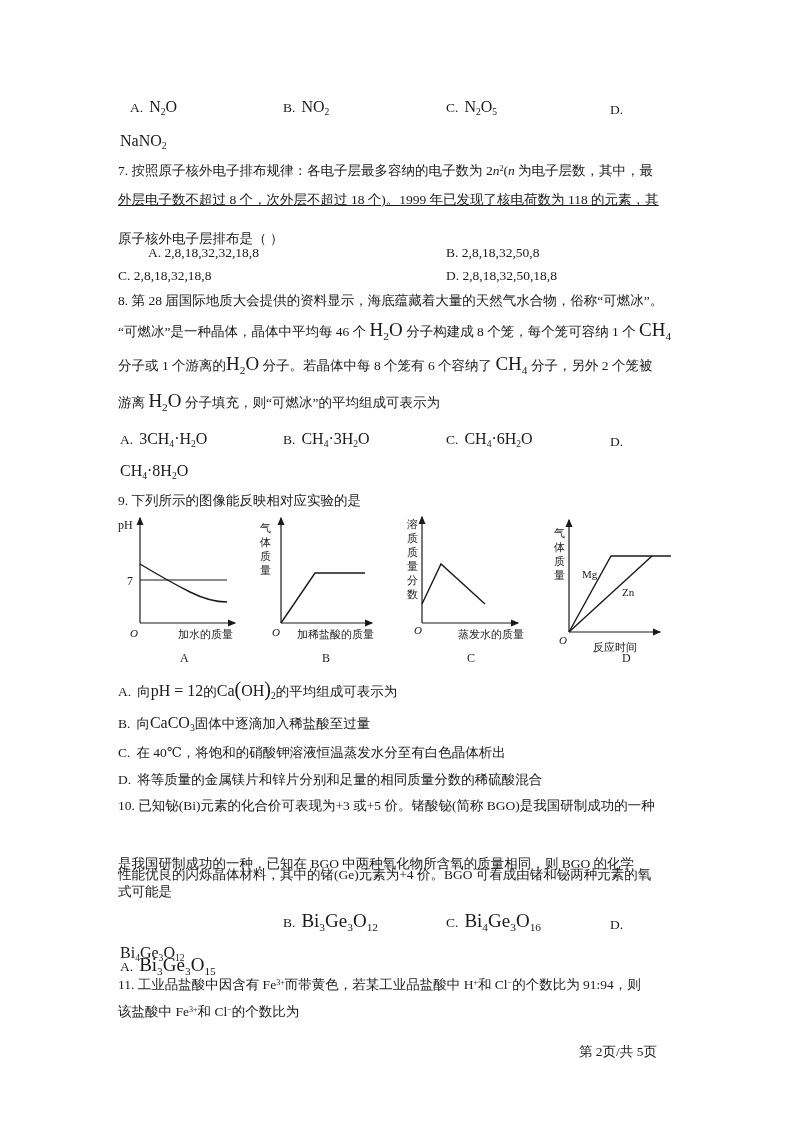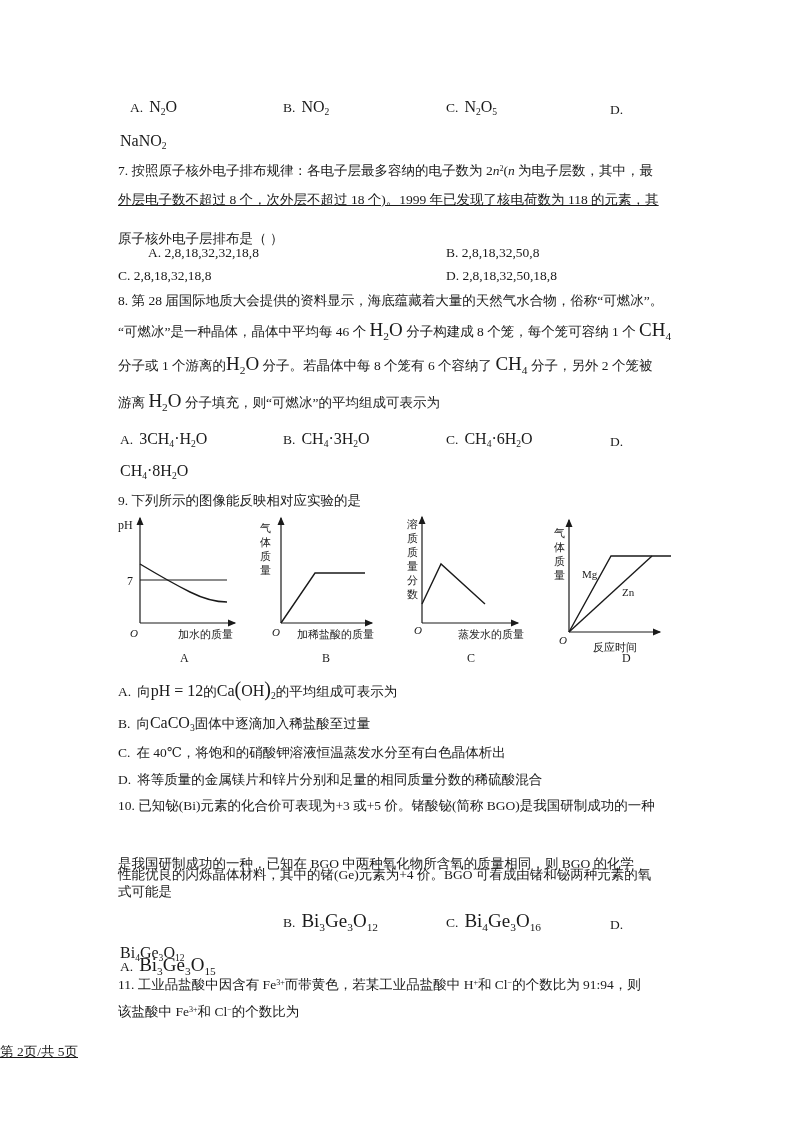--- a/index.html
+++ b/index.html
@@ -177,13 +177,13 @@
   <span class="chem">Bi<sub>4</sub>Ge<sub>3</sub>O<sub>12</sub></span>
 </div>
 
 <div class="abs txt" style="left:118px;top:976px;">
   <span>11. 工业品盐酸中因含有 Fe</span><sup>3+</sup><span>而带黄色，若某工业品盐酸中 H</span><sup>+</sup><span>和 Cl</span><sup>−</sup><span>的个数比为 91:94，则</span>
 </div>
 <div class="abs txt" style="left:118px;top:1003px;">
   <span>该盐酸中 Fe</span><sup>3+</sup><span>和 Cl</span><sup>−</sup><span>的个数比为</span>
 </div>
 
-<div class="abs footer" style="left:0;width:657px;text-align:left;top:1043px;text-decoration:underline;">第 2页/共 5页</div>
+<div class="abs footer" style="left:0;width:657px;text-align:right;top:1043px;">第 2页/共 5页</div>
 
 </body></html>

